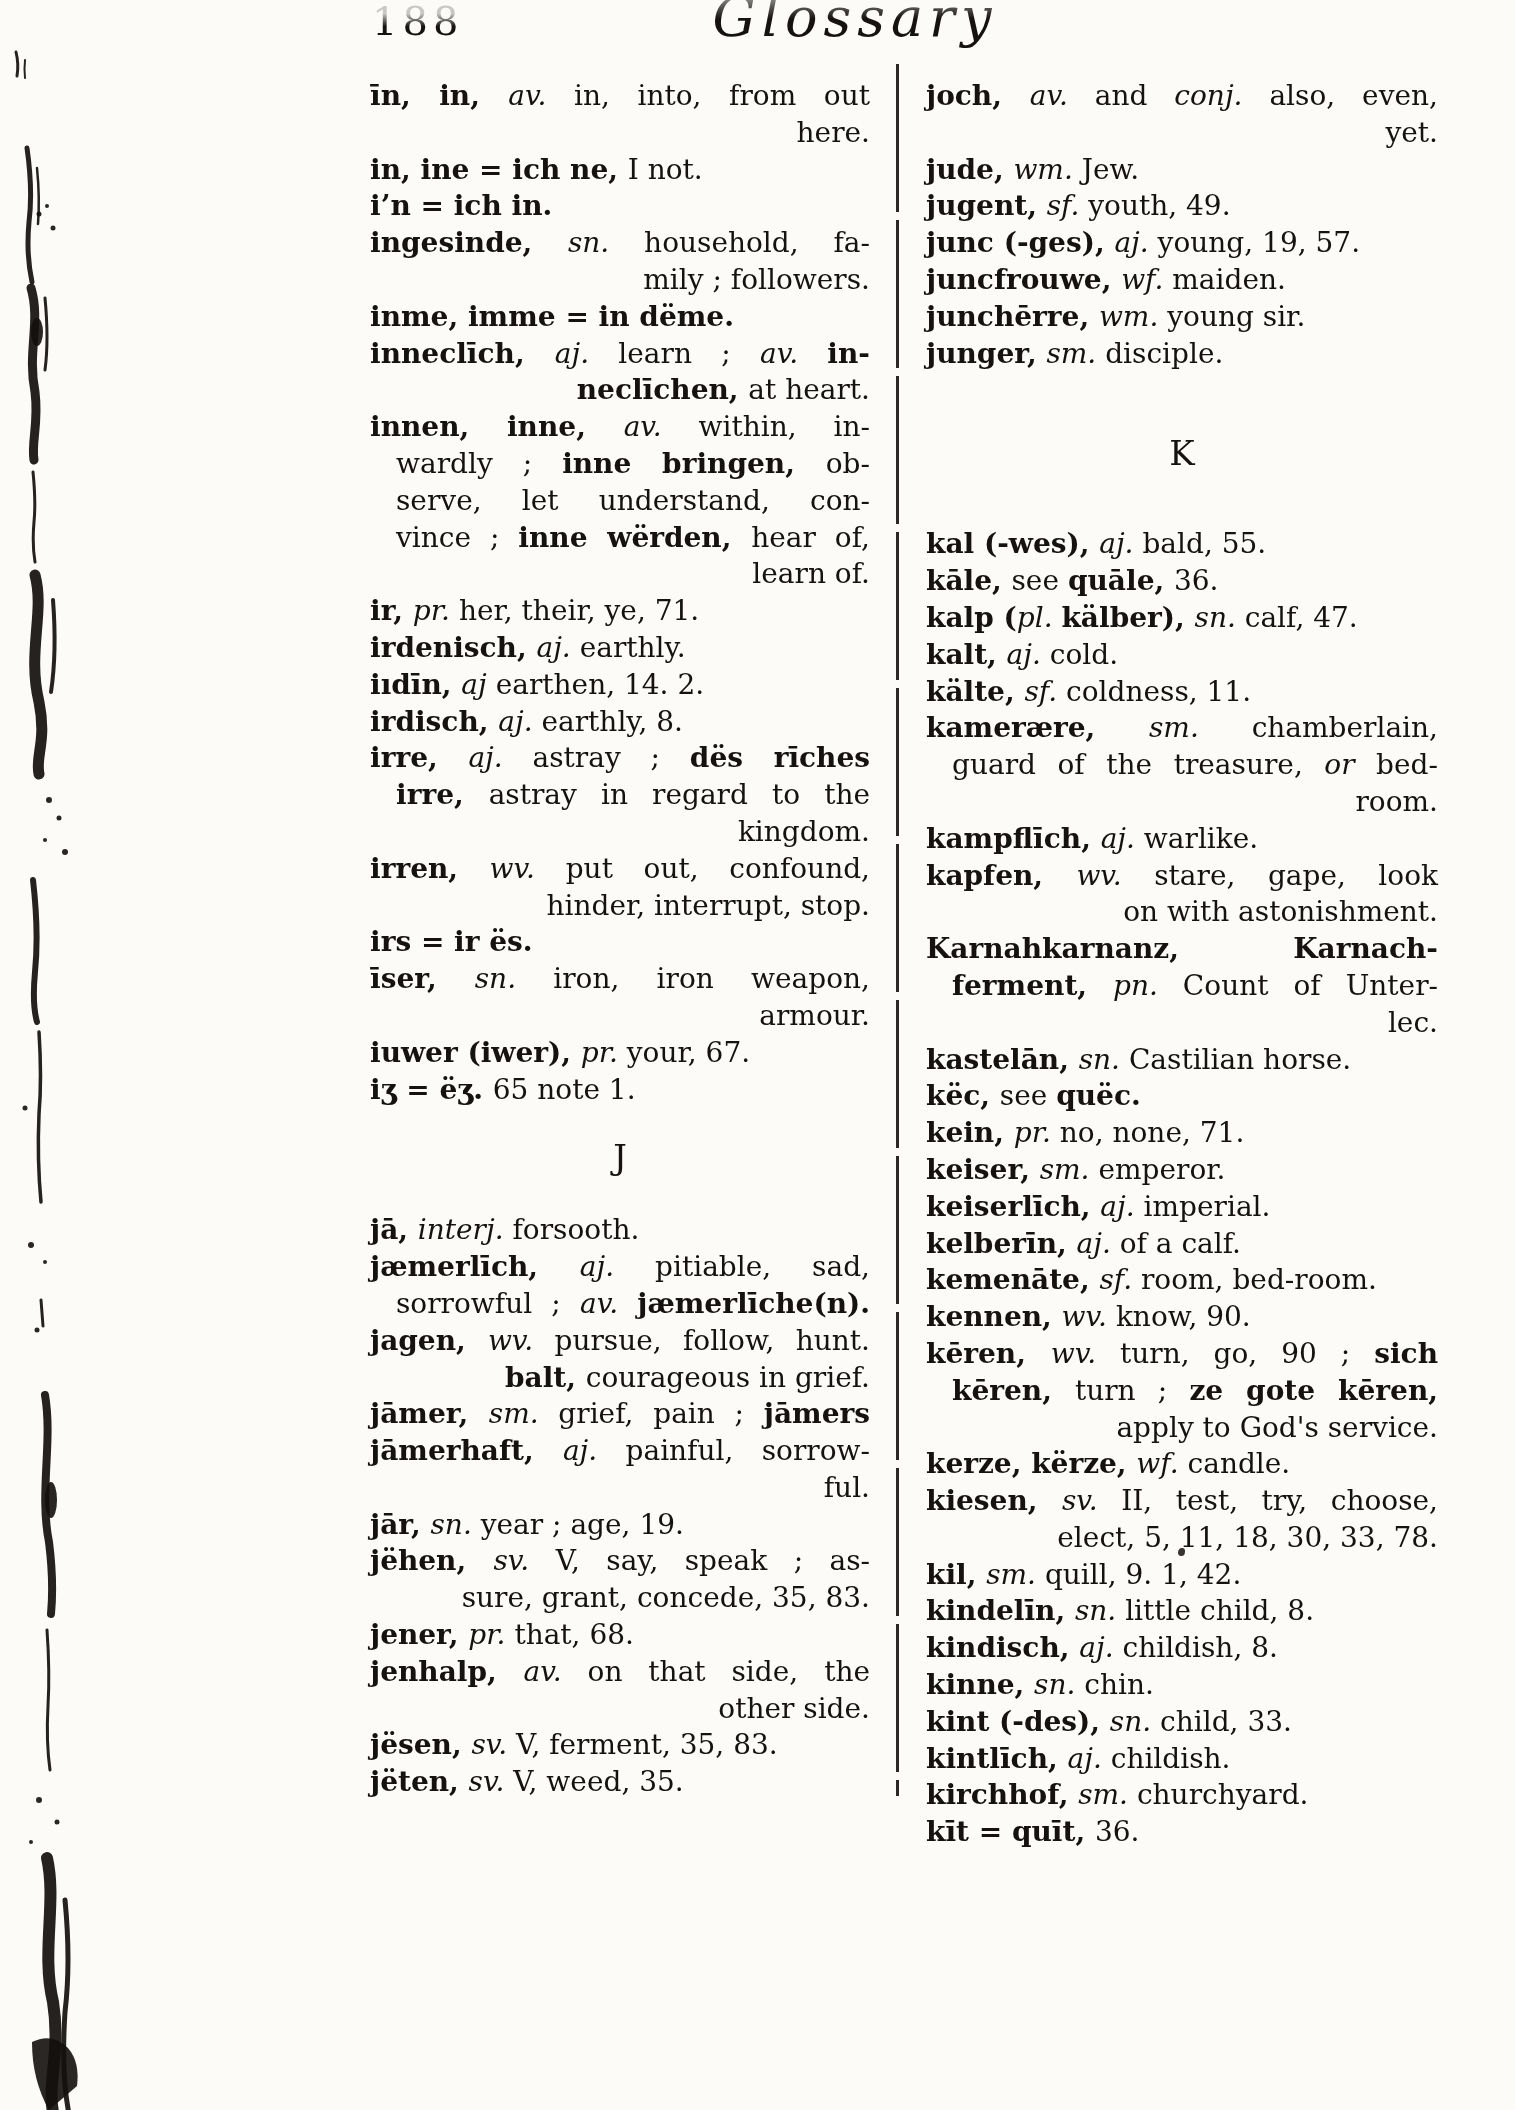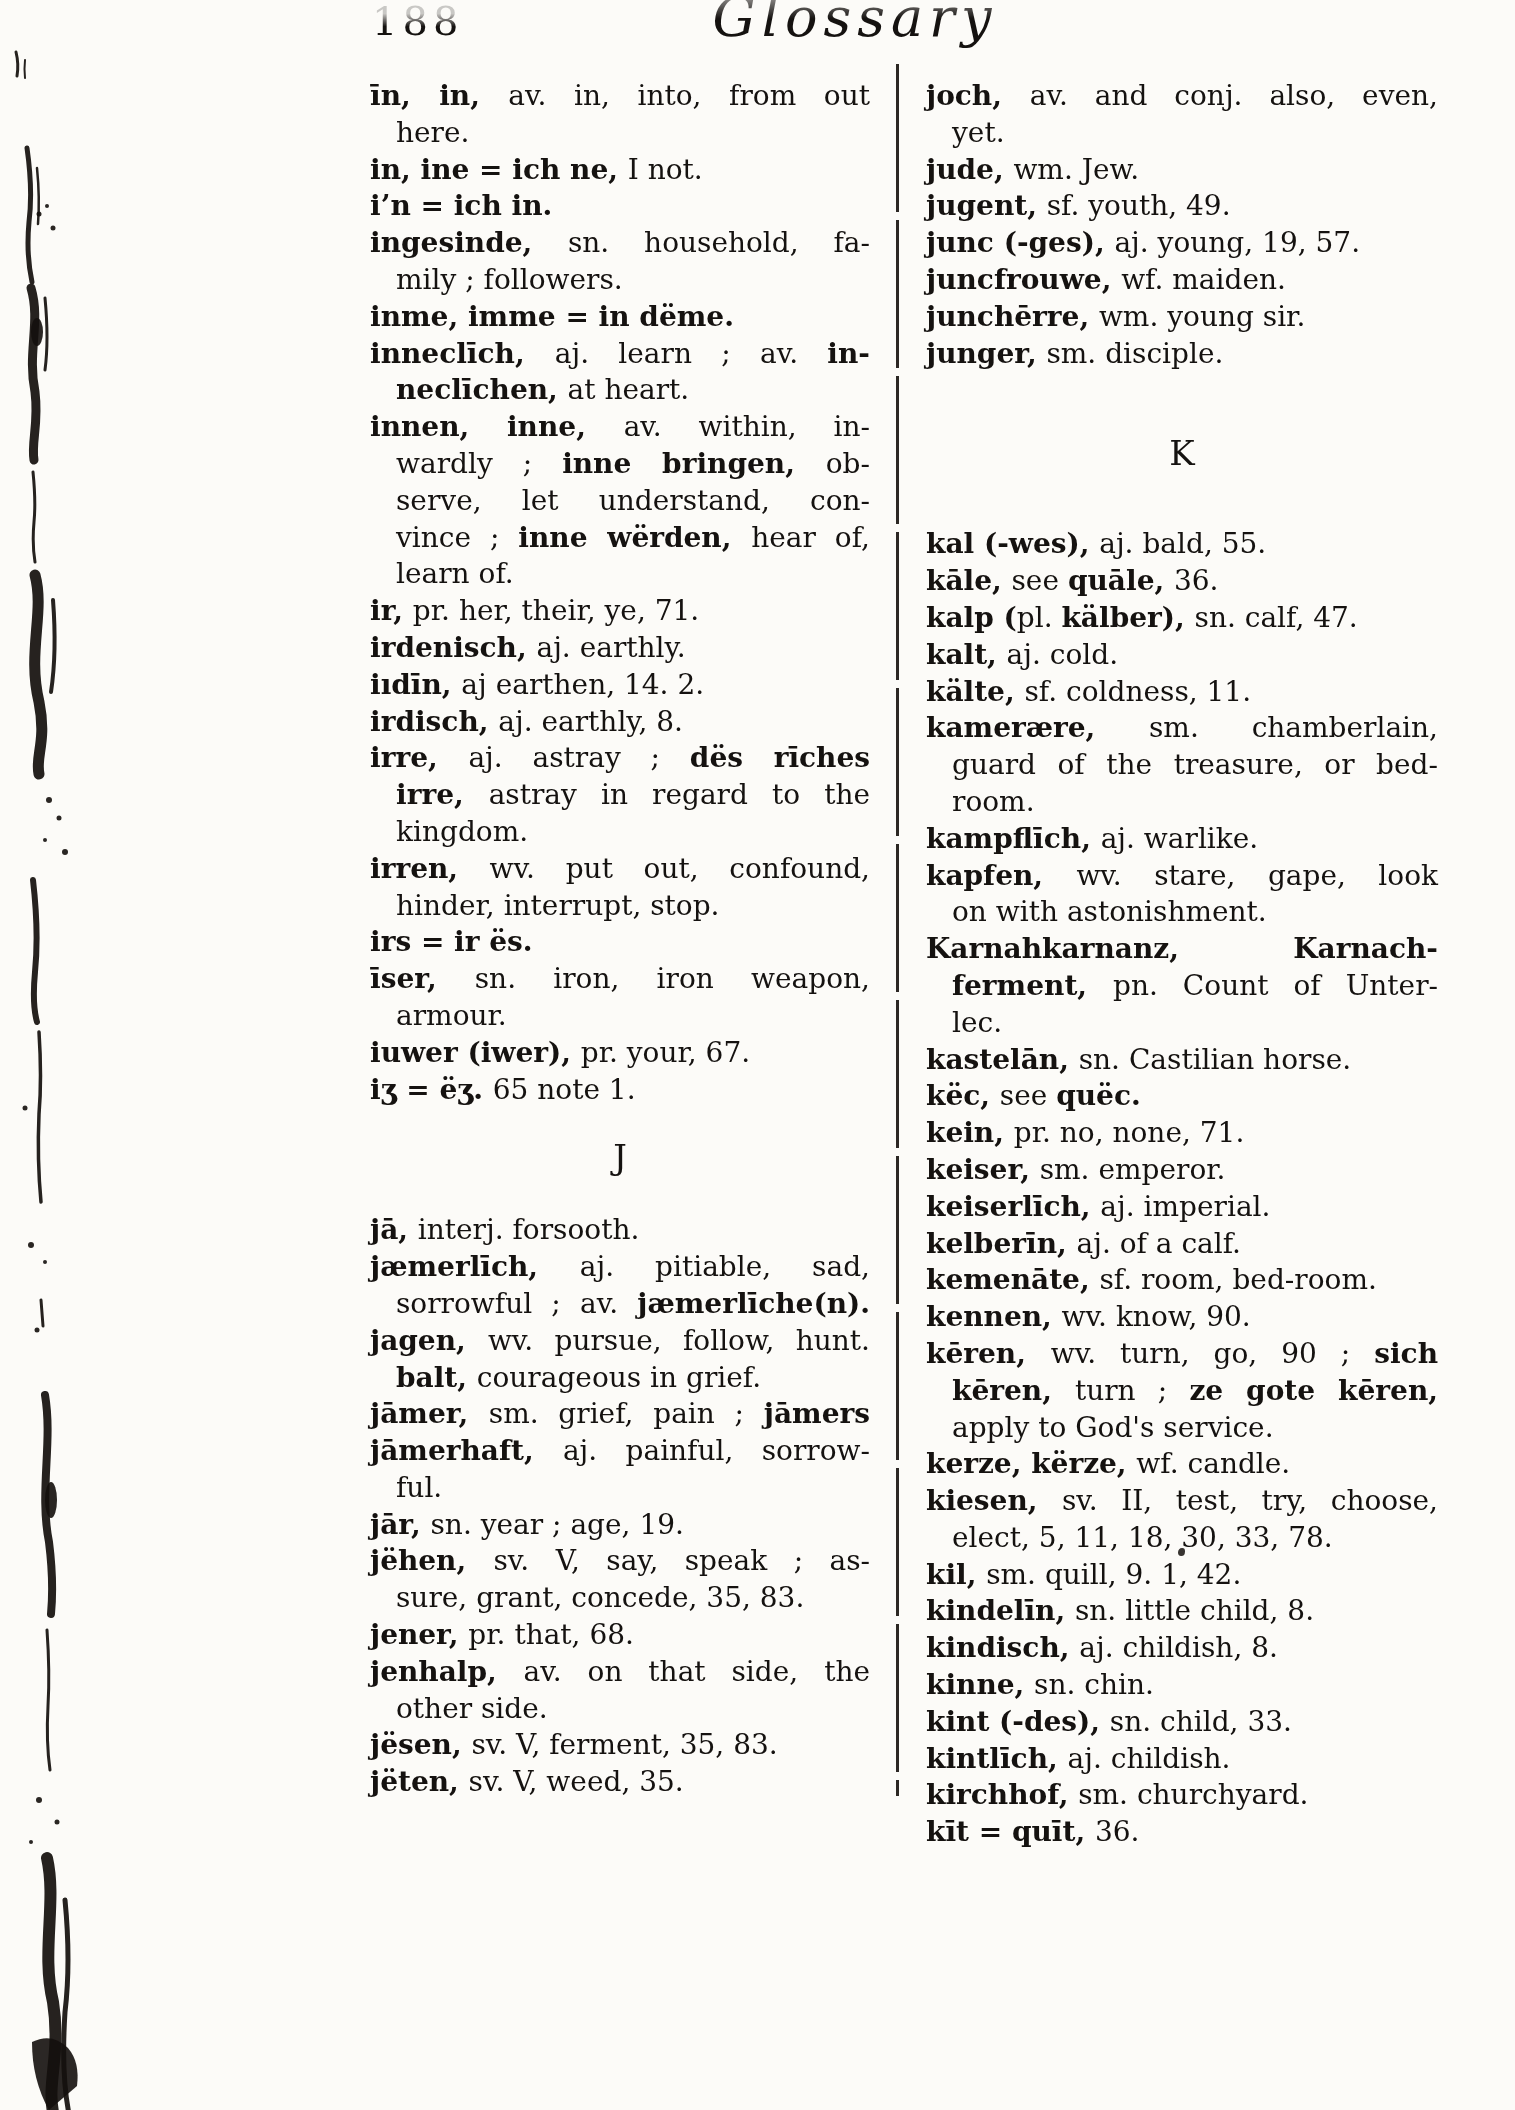--- a/index.html
+++ b/index.html
@@ -31,25 +31,25 @@
     position:absolute;left:896px;top:64px;width:3px;height:1732px;
     background:repeating-linear-gradient(to bottom,
       #1a1512 0px,#1a1512 148px,rgba(26,21,18,0) 148px,rgba(26,21,18,0) 156px);
     opacity:.92;
   }
   
   .col{position:absolute;top:78px;font-size:28px;line-height:36.8px;}
   .col-left{left:370px;width:500px;}
   .col-right{left:918px;width:512px;margin-left:8px;}
   .line{text-align:left;white-space:nowrap;box-sizing:border-box;}
-  .line.ind{padding-left:26px;}
+  .line.ind{padding-left:26px;text-align:right;}
   .line.just{white-space:normal;text-align:justify;text-align-last:justify;}
   .line span{white-space:inherit;}
   .b{font-weight:700;}
-  .i{}
+  .i{font-style:italic;}
   .r{font-style:normal;font-weight:400;}
   .sec-head{text-align:center;font-size:34px;line-height:42px;margin:28px 0 34px;}
   .col-right .sec-head{margin:60px 0 52px;}
   
   .artifacts{position:absolute;left:0;top:0;}
   .speck{position:absolute;left:1178px;top:1548px;width:7px;height:8px;
          background:#15110e;border-radius:60% 40% 55% 45%;opacity:.85;}
 </style>
 </head>
 <body>

